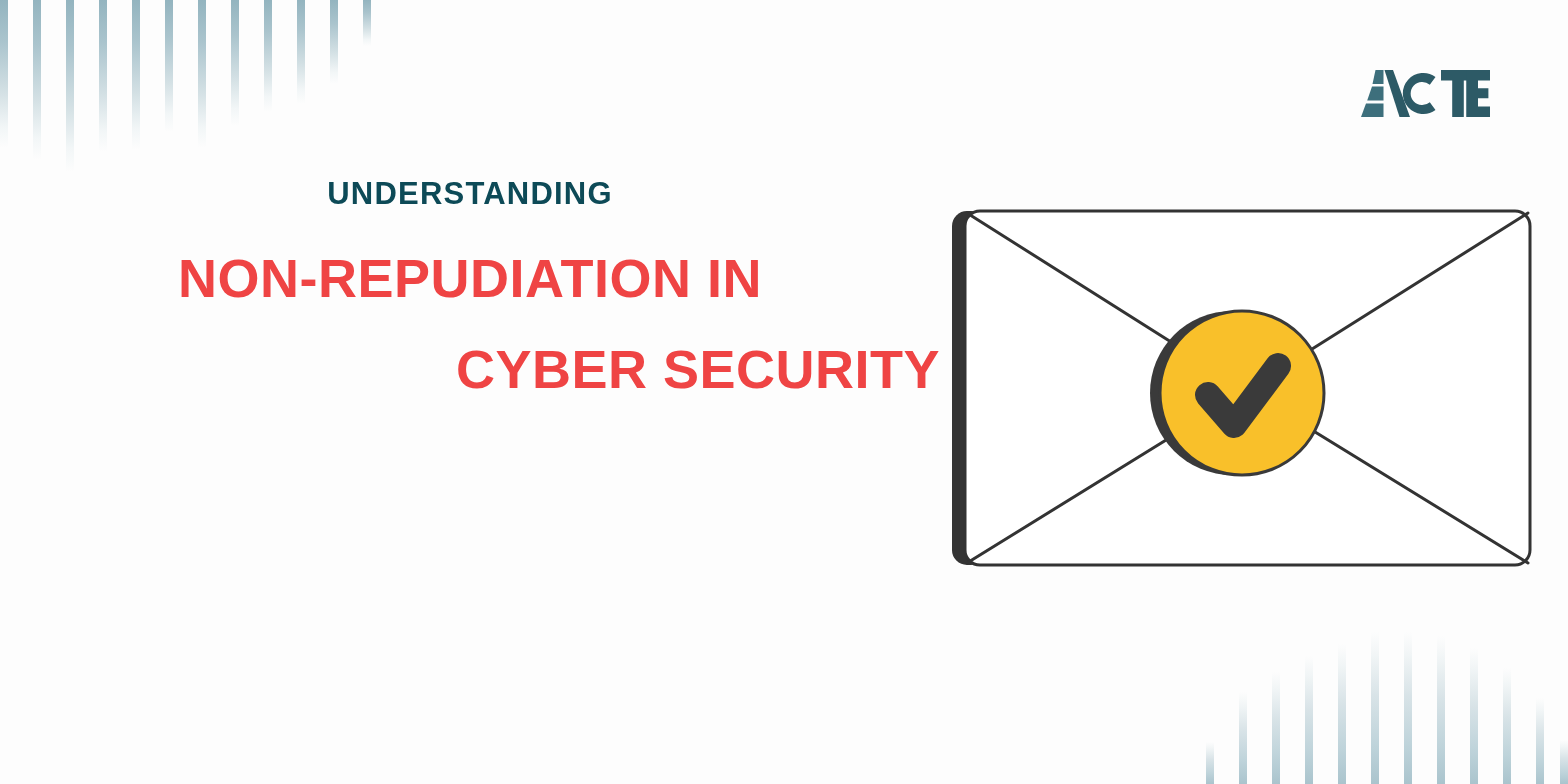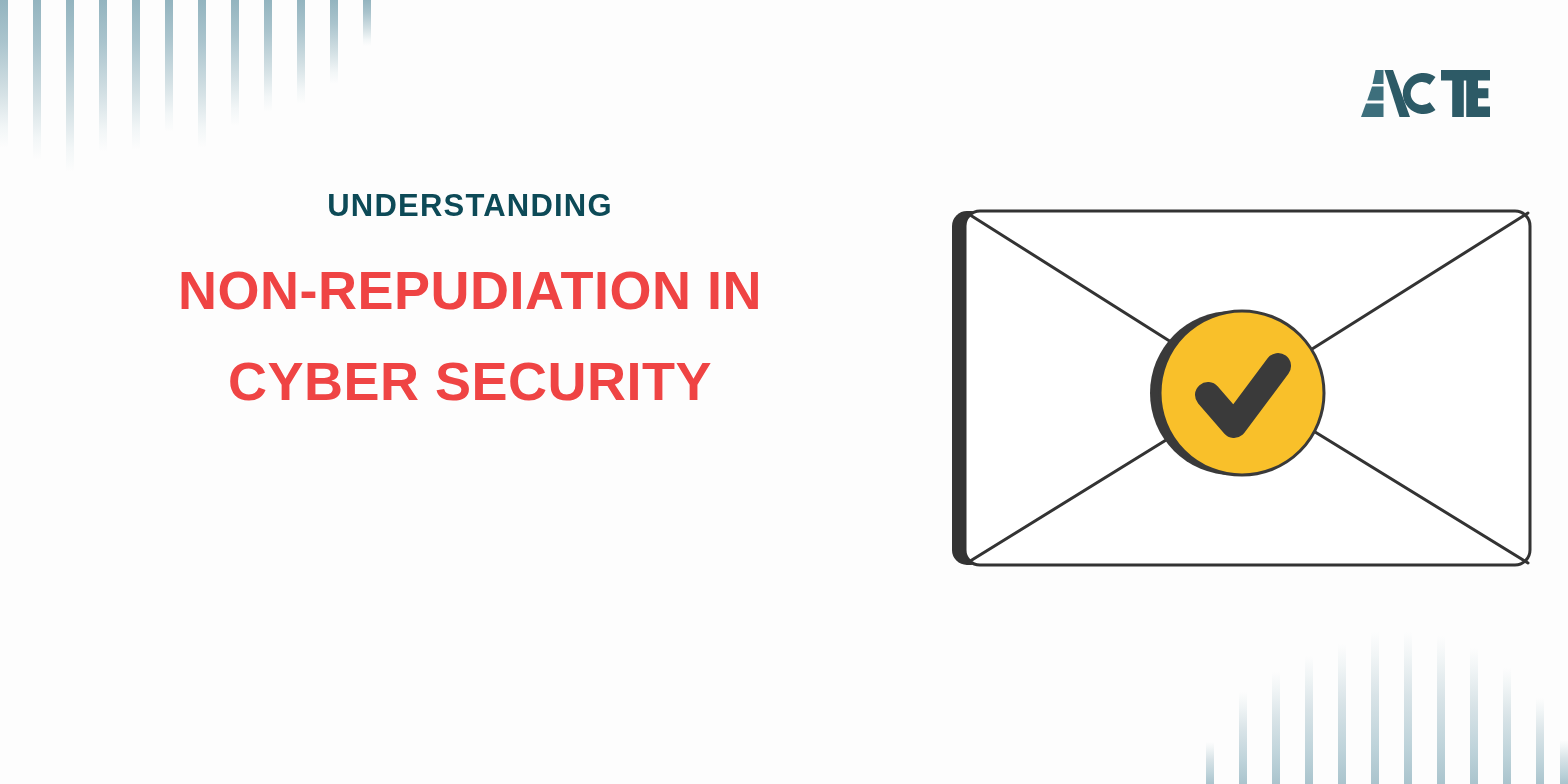--- a/index.html
+++ b/index.html
@@ -57,42 +57,42 @@
   #logo svg { display: block; }
   #logo-text {
     font-size: 0;
     line-height: 0;
   }
 
   
   #headline {
     position: absolute;
     left: 0;
-    top: 190px;
+    top: 178px;
     width: 940px;
     text-align: center;
   }
   #eyebrow {
     font-size: 31px;
     font-weight: bold;
     letter-spacing: 1.2px;
     color: #0d4a57;
     line-height: 1;
     margin-bottom: 42px;
   }
   .title-line {
     font-size: 54px;
     font-weight: bold;
     letter-spacing: 0.5px;
     color: #ef4444;
     line-height: 1;
     margin-bottom: 37px;
     white-space: nowrap;
   }
-  .title-line:last-child { margin-bottom: 0; }
+  .title-line:last-child { margin-bottom: 0; text-align: right; }
 
   
   #envelope-art {
     position: absolute;
     left: 940px;
     top: 190px;
     width: 610px;
     height: 395px;
   }
   #envelope-art svg { display: block; }

